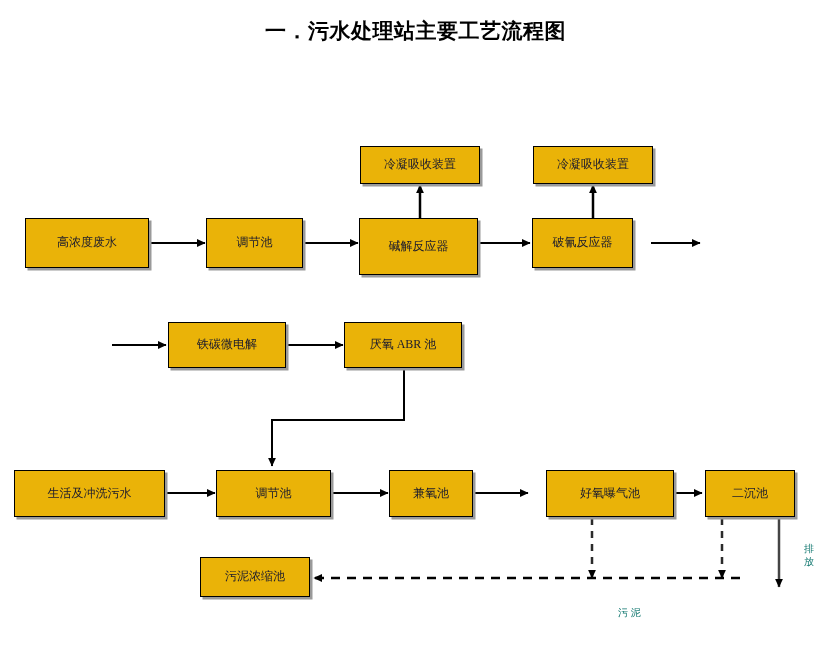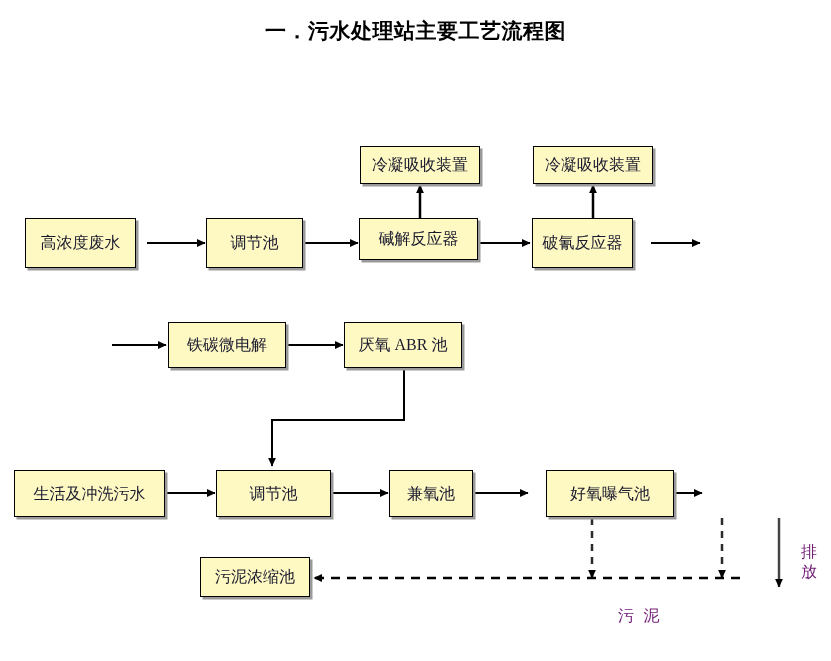--- a/index.html
+++ b/index.html
@@ -35,38 +35,38 @@
     width: 831px;
     text-align: center;
     font-size: 21px;
     font-weight: bold;
     color: #000000;
     letter-spacing: 0.5px;
     font-family: "Liberation Sans", "DejaVu Sans", sans-serif;
   }
   .node {
     position: absolute;
-    background: #fef9c3;
+    background: #eab308;
     border: 1.5px solid #000000;
     box-shadow: 2.5px 2.5px 0 0 #9a9a9a;
     display: flex;
     align-items: center;
     justify-content: center;
     color: #1a1a2e;
-    font-size: 16px;
+    font-size: 12px;
     line-height: 1.1;
     white-space: nowrap;
     font-family: "Liberation Serif", "DejaVu Serif", serif;
   }
   .free-label {
     position: absolute;
-    color: #701a75;
-    font-size: 16px;
+    color: #0f766e;
+    font-size: 10px;
     white-space: nowrap;
-    font-family: Liberation Mono, monospace;
+    font-family: Liberation Sans, sans-serif;
   }
   .free-label.vertical {
     width: 18px;
     white-space: normal;
     line-height: 1.25;
     text-align: center;
   }
 </style>
 </head>
 <body>
@@ -100,29 +100,29 @@
     <line x1="473" y1="493" x2="528" y2="493" stroke="#000000" stroke-width="2" marker-end="url(#arrow)"></line>
     <line x1="657" y1="493" x2="702" y2="493" stroke="#000000" stroke-width="2" marker-end="url(#arrow)"></line>
 
     <line x1="779" y1="518" x2="779" y2="587" stroke="#444444" stroke-width="2.5" marker-end="url(#arrow)"></line>
 
     <line x1="592" y1="518" x2="592" y2="578" stroke="#2b2b2b" stroke-width="2.5" stroke-dasharray="7,6" marker-end="url(#arrow)"></line>
     <line x1="722" y1="518" x2="722" y2="578" stroke="#2b2b2b" stroke-width="2.5" stroke-dasharray="7,6" marker-end="url(#arrow)"></line>
     <line x1="740" y1="578" x2="314" y2="578" stroke="#000000" stroke-width="2.5" stroke-dasharray="9,7" marker-end="url(#arrow)"></line>
   </svg>
 
-  <div class="node" style="left:25px; top:218px; width:111px; height:50px;">
+  <div class="node" style="left:25px; top:218px; width:124px; height:50px;">
     <span>高浓度废水</span>
   </div>
 
   <div class="node" style="left:206px; top:218px; width:97px; height:50px;">
     <span>调节池</span>
   </div>
 
-  <div class="node" style="left:359px; top:218px; width:119px; height:42px;">
+  <div class="node" style="left:359px; top:218px; width:119px; height:57px;">
     <span>碱解反应器</span>
   </div>
 
   <div class="node" style="left:532px; top:218px; width:101px; height:50px;">
     <span>破氰反应器</span>
   </div>
 
   <div class="node" style="left:360px; top:146px; width:120px; height:38px;">
     <span>冷凝吸收装置</span>
   </div>
@@ -148,20 +148,23 @@
   </div>
 
   <div class="node" style="left:389px; top:470px; width:84px; height:47px;">
     <span>兼氧池</span>
   </div>
 
   <div class="node" style="left:546px; top:470px; width:128px; height:47px;">
     <span>好氧曝气池</span>
   </div>
 
+  <div class="node" style="left:705px; top:470px; width:90px; height:47px;">
+    <span>二沉池</span>
+  </div>
 
   <div class="node" style="left:200px; top:557px; width:110px; height:40px;justify-content:center;">
     <span>污泥浓缩池</span>
   </div>
 
   <div class="free-label" style="left:618px; top:606px;">污  泥</div>
 
   <div class="free-label vertical" style="left:800px; top:543px;">排放</div>
 
 </div>

